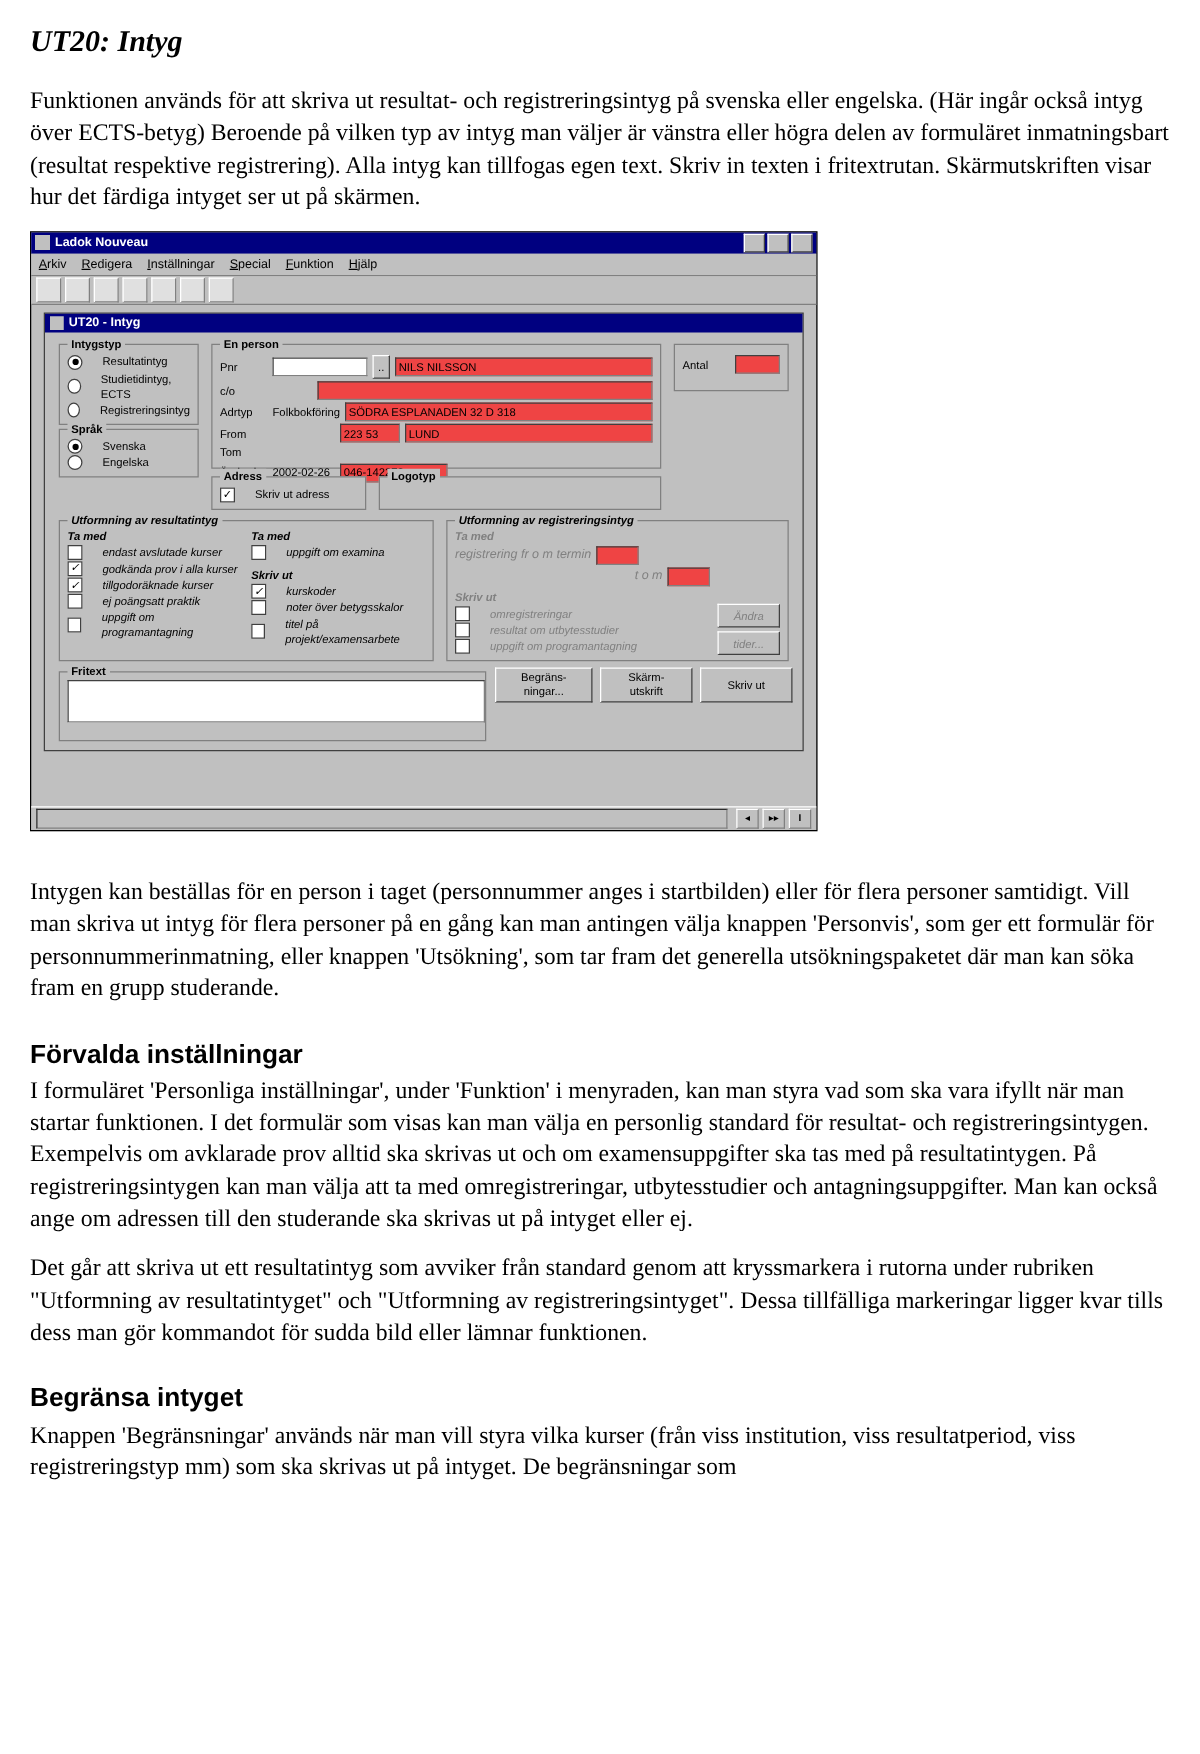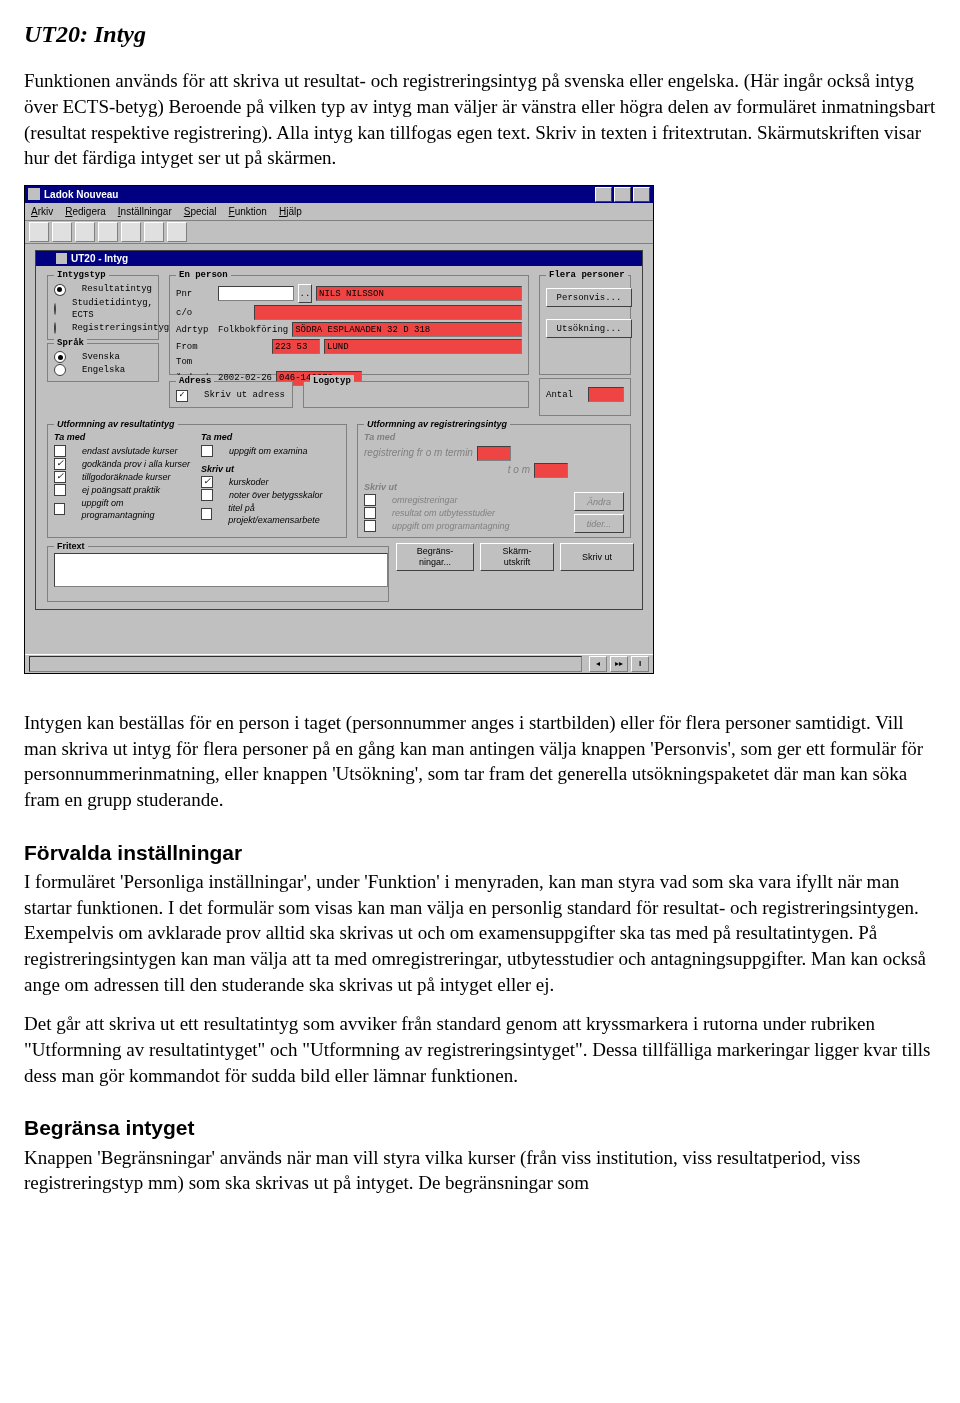--- a/index.html
+++ b/index.html
@@ -56,21 +56,21 @@
   .toolbar-strip .tbs-btn{width:18px;height:18px;background:#e0e0e0;
     border:1px solid #fff;border-right-color:#808080;border-bottom-color:#808080;margin-right:3px;}
 
   .subwin {
     margin: 6px 10px 4px 10px;
     border:1px solid #404040;
     background:#c0c0c0;
   }
   .sub-titlebar{
     display:flex;align-items:center;background:#000080;color:#fff;
-    height:15px;padding:0 20px;font-weight:bold;font-size:10px;}
+    height:15px;padding:0 4px;font-weight:bold;font-size:10px;}
   .sub-body{padding:6px 8px 4px 8px;}
 
   .groupbox{
     border:1px solid #808080;
     padding:6px 6px 4px 6px;
     margin:3px;
     position:relative;
     background:#c0c0c0;
   }
   .groupbox > .legend{
@@ -148,21 +148,21 @@
     <span style="flex:1"></span>
   </div>
 
   <div class="subwin">
     <div class="sub-titlebar">
       <span style="width:11px;height:11px;background:#c0c0c0;margin-right:4px;"></span>
       <span>UT20 - Intyg</span>
     </div>
     <div class="sub-body">
 
-      <div style="display:flex;gap:4px;font-family:Liberation Mono, monospace;">
+      <div style="display:flex;gap:4px;">
         <div style="width:118px;">
           <div class="groupbox">
             <div class="legend">Intygstyp</div>
             <div class="radio">
                 <span class="dot on"></span>
                 <span>Resultatintyg</span>
               </div>
             <div class="radio">
                 <span class="dot"></span>
                 <span>Studietidintyg, ECTS</span>
@@ -228,25 +228,20 @@
                   <span>Skriv ut adress</span>
                 </div>
             </div>
             <div class="groupbox" style="flex:1">
               <div class="legend">Logotyp</div>
             </div>
           </div>
         </div>
 
         <div style="width:98px;">
-          <div class="groupbox" style="height:88px;">
-            <div class="legend">Flera personer</div>
-            <div class="btn3d" style="width:72px;margin:6px auto">Personvis...</div>
-            <div class="btn3d" style="width:72px;margin:6px auto">Utsökning...</div>
-          </div>
           <div class="groupbox" style="height:26px;">
             <div class="row">
                 <span class="lbl">Antal</span>
             <span class="in ro" style="width:36px"></span>
               </div>
           </div>
         </div>
       </div>
 
       <div style="display:flex;gap:4px;margin-top:2px;font-style:italic;">

